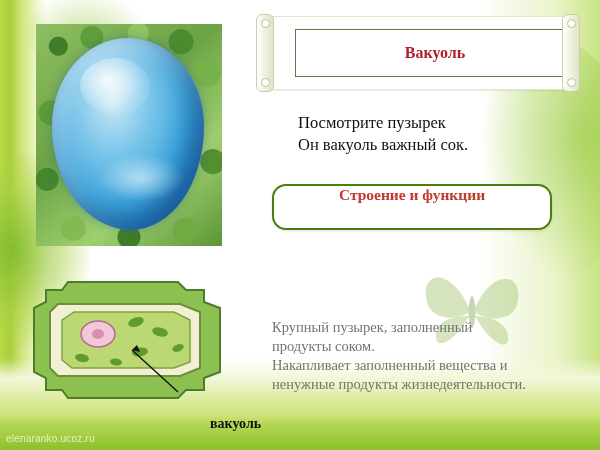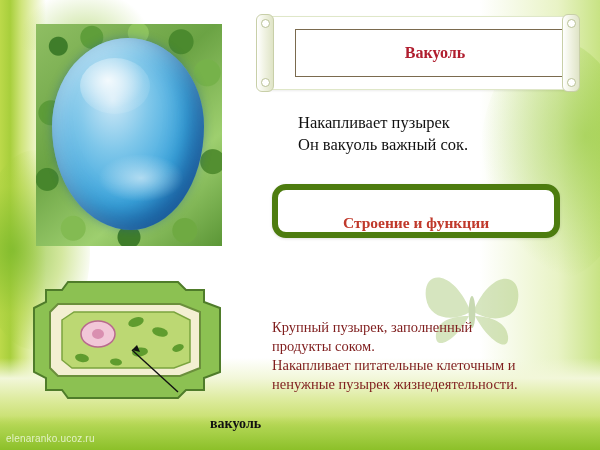--- a/index.html
+++ b/index.html
@@ -211,42 +211,42 @@
     color: #111111;
     font-family: "Liberation Serif", serif;
   }
 
   
   .greenbox {
     position: absolute;
     left: 272px; top: 184px;
     width: 276px; height: 42px;
     background: #ffffff;
-    border: 6px solid #4d7c0f;
+    border: 2px solid #4d7c0f;
     border-radius: 14px;
     display: flex;
-    align-items: flex-end;
+    align-items: flex-start;
     justify-content: center;
     box-shadow: 0 1px 3px rgba(0,0,0,0.12);
   }
   .greenbox-label {
     color: #c0392b;
     font-size: 15.5px;
     font-weight: bold;
     font-family: "Liberation Serif", serif;
   }
 
   
   .desc {
     position: absolute;
     left: 272px; top: 318px;
     width: 318px;
     font-size: 14.5px;
     line-height: 19px;
-    color: #7f1d1d;
+    color: #737373;
     font-family: "Liberation Serif", serif;
   }
 </style>
 </head>
 <body>
 
 <div class="slide">
 
   <div class="bg-left"></div>
   <div class="bg-left-blob"></div>
@@ -310,28 +310,28 @@
       <div class="roll-dot"></div>
       <div class="roll-dot b"></div>
     </div>
     <div class="roll right">
       <div class="roll-dot"></div>
       <div class="roll-dot b"></div>
     </div>
   </div>
 
   <div class="intro">
-    <div>Накапливает пузырек</div>
+    <div>Посмотрите пузырек</div>
     <div>Он вакуоль важный сок.</div>
   </div>
 
   <div class="greenbox">
     <span class="greenbox-label">Строение и функции</span>
   </div>
 
   <div class="desc">
     <div>Крупный пузырек, заполненный</div>
     <div>продукты соком.</div>
-    <div>Накапливает питательные клеточным и</div>
-    <div>ненужные пузырек жизнедеятельности.</div>
+    <div>Накапливает заполненный вещества и</div>
+    <div>ненужные продукты жизнедеятельности.</div>
   </div>
 
 </div>
 
 </body></html>

